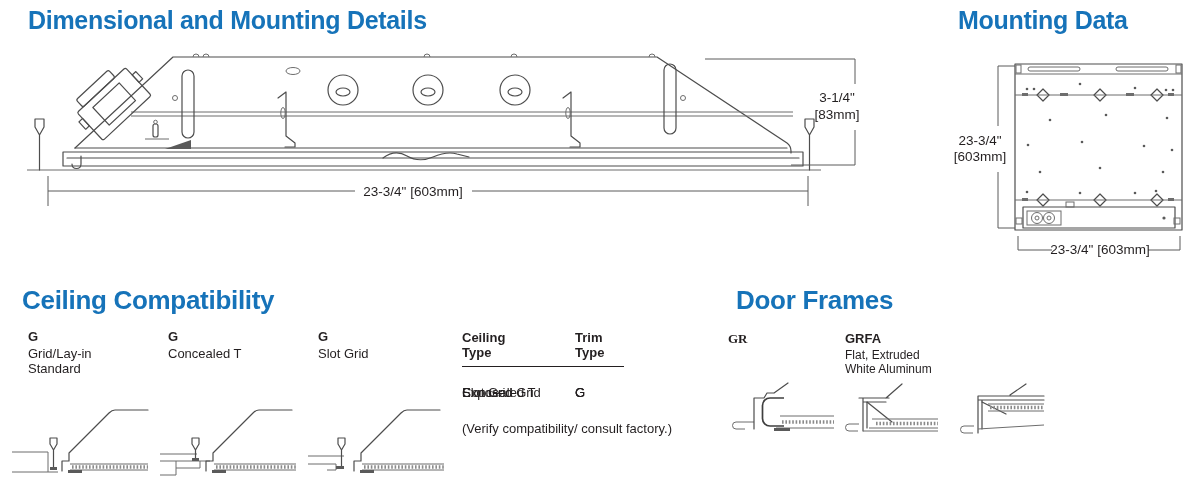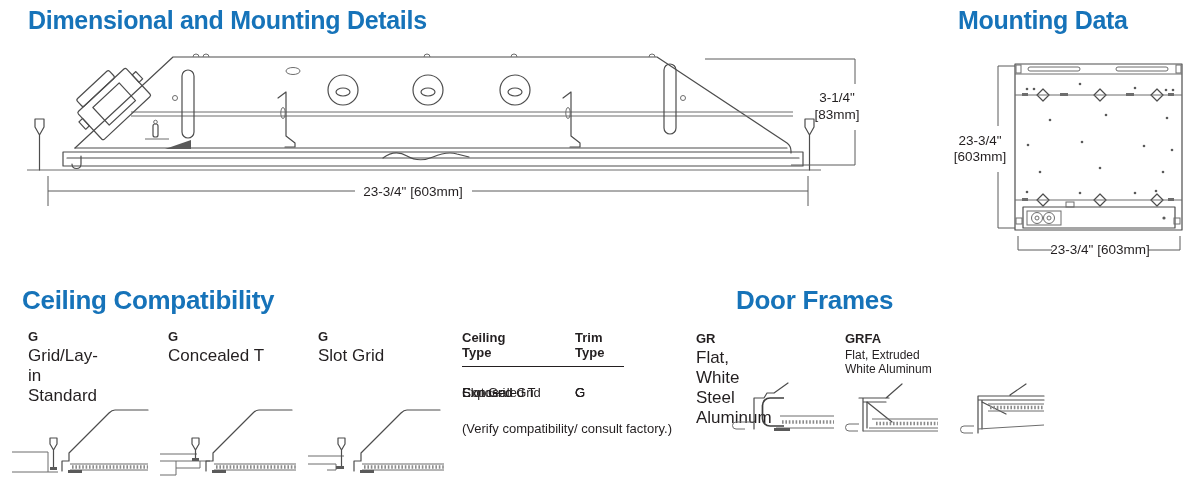--- a/index.html
+++ b/index.html
@@ -4,21 +4,21 @@
 <style>
   :root { --accent:#1673b9; --ink:#231f20; --line:#4d4d4d; }
   * { margin:0; padding:0; box-sizing:border-box; }
   body { background:#fff; font-family:"Liberation Sans", sans-serif; color:var(--ink); }
   .page { position:relative; width:1200px; height:480px; background:#fff; overflow:hidden; }
   .abs { position:absolute; }
   h1.sec { color:var(--accent); font-weight:bold; letter-spacing:-0.3px; line-height:1; }
   .sec-top { font-size:25px; }
   .sec-bot { font-size:26px; }
   .code { font-weight:bold; font-size:13px; line-height:1.2; }
-  .desc { font-size:17px; line-height:1.18; margin-top:1px; }
+  .desc { font-size:13px; line-height:1.18; margin-top:1px; }
   svg { display:block; }
   svg text { font-family:"Liberation Sans", sans-serif; font-size:13.5px; fill:var(--ink); }
   .stroke  { stroke:var(--line); stroke-width:1.2; fill:none; stroke-linecap:round; stroke-linejoin:round; }
   .stroke-thin { stroke:#6d6d6d; stroke-width:1; fill:none; }
   .stroke-heavy { stroke:#3f3f3f; stroke-width:1.7; fill:none; stroke-linejoin:round; }
   .dim { stroke:#5a5a5a; stroke-width:1; fill:none; }
   .fillDark { fill:#5a5a5a; stroke:none; }
   .serr { stroke:#8a8a8a; stroke-width:3.6; fill:none; stroke-dasharray:1.6 1.8; }
   
   .cc-table { font-size:13px; }
@@ -252,23 +252,22 @@
       <rect class="fillDark" x="326" y="78" width="8" height="3"></rect>
       <path class="stroke" d="M344,83 V73 h7 v-8 L391,25 q3,-3 6,-3 h33"></path>
       <path class="stroke-thin" d="M352,76 H434 M352,82 H434"></path>
       <path class="serr" d="M354,79 H434"></path>
       <rect class="fillDark" x="350" y="82" width="14" height="3"></rect>
     </g>
   </svg>
 
   <h1 class="sec sec-bot abs" style="left:736px; top:287px;">Door Frames</h1>
 
-  <div class="abs" style="left:696px; top:331px; width:80px;">
+  <div class="abs" style="left:728px; top:331px; width:80px;font-family:Liberation Serif, serif;">
     <div class="code">GR</div>
-    <div class="desc" style="width:72px;">Flat, White Steel Aluminum</div>
   </div>
   <div class="abs" style="left:845px; top:331px; width:100px;">
     <div class="code">GRFA</div>
     <div class="desc" style="width:95px; font-size:12px;">Flat, Extruded White Aluminum</div>
   </div>
 
   <svg class="abs" style="left:726px; top:382px;" width="325" height="75" viewBox="0 0 325 75">
 
     <g>
       <path class="stroke-thin" d="M28,40 H10 a3.5,3.5 0 1 0 0,7 h9"></path>

